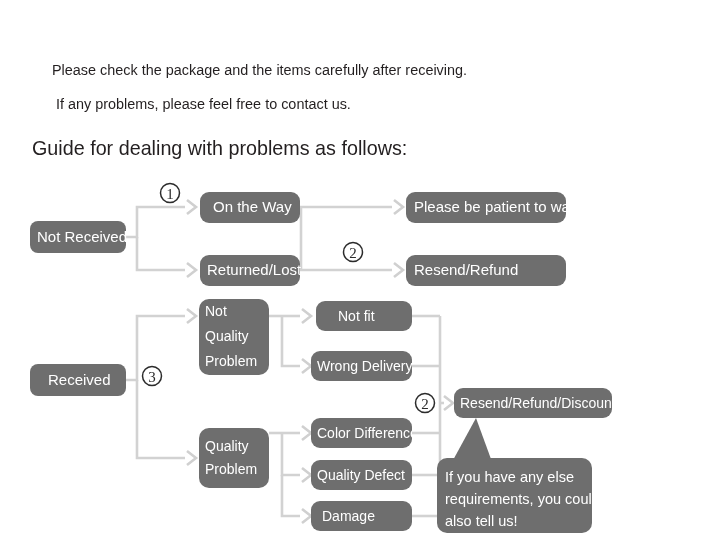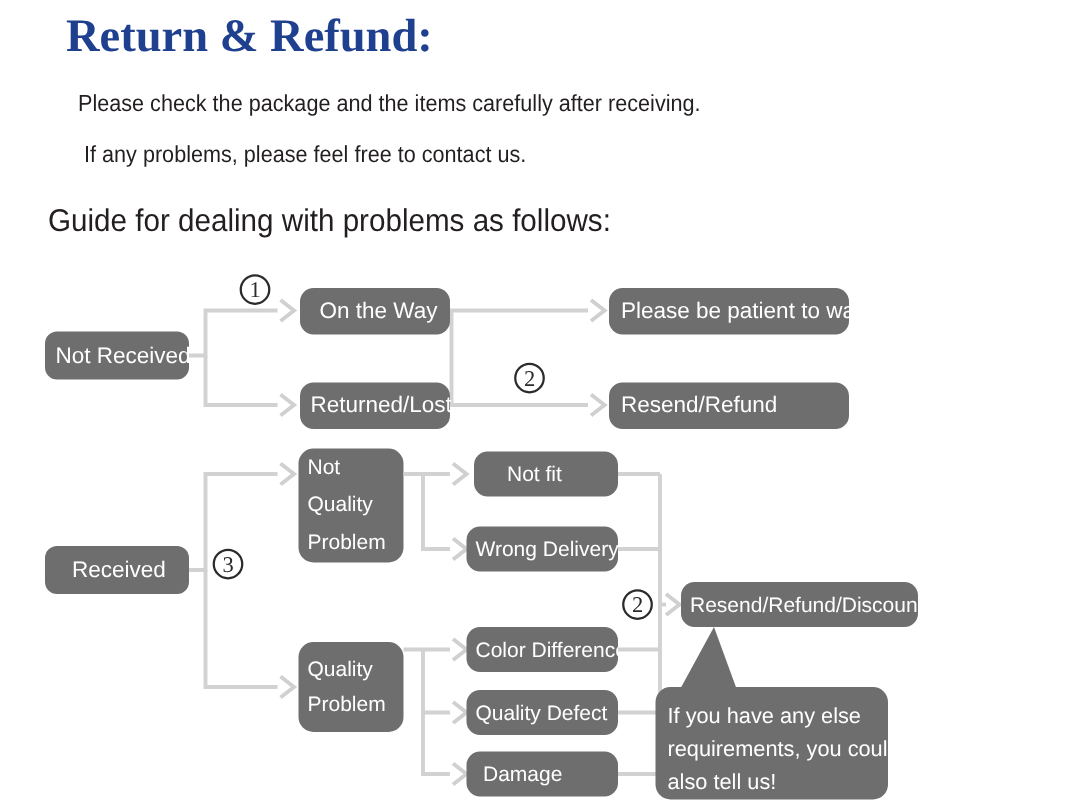--- a/index.html
+++ b/index.html
@@ -50,21 +50,20 @@
   .bubbletxt{
     fill:#ffffff;font-family:"Liberation Sans","DejaVu Sans",sans-serif;
     font-size:14.5px;dominant-baseline:middle;
   }
 </style>
 </head>
 <body>
 
 <div id="page">
 
-  <div class="hdr-title">Return &amp; Refund:</div>
   <div class="hdr-line hdr-l1">Please check the package and the items carefully after receiving.</div>
   <div class="hdr-line hdr-l2">If any problems, please feel free to contact us.</div>
   <div class="hdr-guide">Guide for dealing with problems as follows:</div>
 
   <svg id="flow" viewBox="0 0 716 536">
 
     <path class="conn" d="M126 237 L137 237 L137 207 L185 207"></path>
     <path class="conn" d="M137 237 L137 270 L185 270"></path>
     <path class="arrowhead" d="M187 200 L196 207 L187 214"></path>
     <path class="arrowhead" d="M187 263 L196 270 L187 277"></path>

